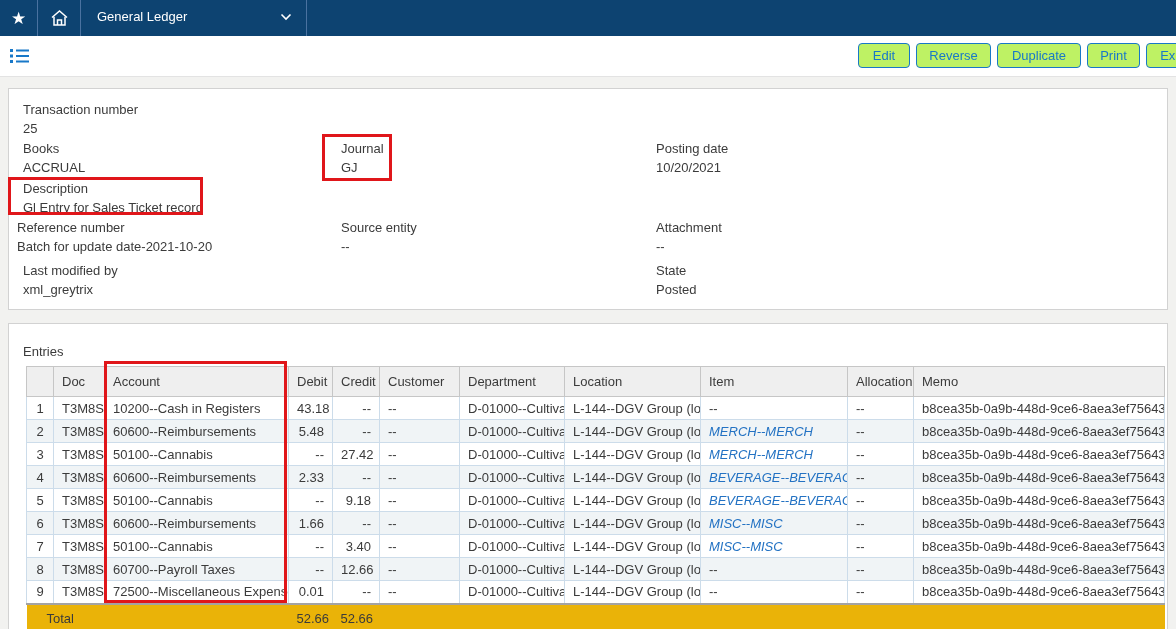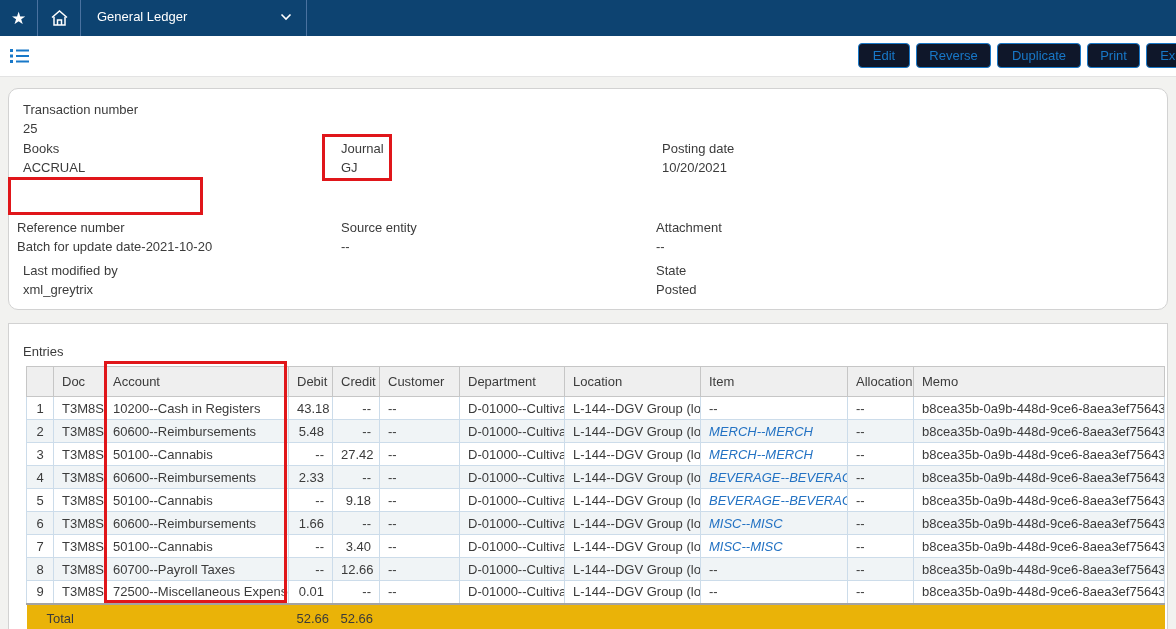--- a/index.html
+++ b/index.html
@@ -14,34 +14,34 @@
   .home-cell { width:42px; }
   .module-cell { width:225px; display:flex; align-items:center; justify-content:space-between; padding:0 14px 3px 16px; cursor:pointer; }
   .module-label { color:#ffffff; font-size:13px; }
   .star-glyph { color:#ffffff; font-size:17px; line-height:1; }
 
   
   .pageheader { position:absolute; left:0; top:36px; width:1176px; height:41px; background:#ffffff; border-bottom:1px solid #e3e3e3; }
   .list-icon { position:absolute; left:10px; top:12px; }
   .page-title { position:absolute; left:38px; top:9px; font-size:19px; font-weight:bold; color:#3b3b3b; letter-spacing:0.2px; }
   .toolbar { position:absolute; left:858px; top:7px; display:flex; gap:6px; }
-  .btn { height:25px; background:#0f172a; border:1px solid; border-radius:4px; font-family:"Liberation Sans", sans-serif; font-size:13px; text-align:center; cursor:pointer; padding:0; }
+  .btn { height:25px; background:#bef264; border:1px solid; border-radius:4px; font-family:"Liberation Sans", sans-serif; font-size:13px; text-align:center; cursor:pointer; padding:0; }
   .btn.w-edit{min-width:52px} .btn.w-reverse{min-width:75px} .btn.w-duplicate{min-width:84px} .btn.w-print{min-width:53px} .btn.w-export{min-width:66px}
 
   
   .panel { position:absolute; background:#ffffff; border:1px solid #d2d2d2; }
-  .details-panel { left:8px; top:88px; width:1160px; height:222px;border-radius:10px; }
+  .details-panel { left:8px; top:88px; width:1160px; height:222px; }
   .field { position:absolute; font-size:13px; line-height:15px; }
   .field .flabel { color:#3b3b3b; margin-bottom:4px; }
   .field .fvalue { color:#3b3b3b; }
   
   .pos-f1 { left:14px;  top:13px; }
   .pos-f2 { left:14px;  top:52px; }
   .pos-f3 { left:332px; top:52px; }
-  .pos-f4 { left:647px; top:52px;margin-left:6px; }
+  .pos-f4 { left:647px; top:52px; }
   .pos-f5 { left:14px;  top:92px; }
   .pos-f6 { left:8px;  top:131px; }
   .pos-f7 { left:332px; top:131px; }
   .pos-f8 { left:647px; top:131px; }
   .pos-f9 { left:14px;  top:174px; }
   .pos-f10{ left:332px; top:174px; }
   .pos-f11{ left:647px; top:174px; }
 
   
   .entries-panel { left:8px; top:323px; width:1160px; height:330px; }
@@ -116,20 +116,24 @@
     <div class="flabel">Books</div>
     <div class="fvalue">ACCRUAL</div>
   </div>
   <div class="field pos-f3">
     <div class="flabel">Journal</div>
     <div class="fvalue">GJ</div>
   </div>
   <div class="field pos-f4">
     <div class="flabel">Posting date</div>
     <div class="fvalue">10/20/2021</div>
+  </div>
+  <div class="field pos-f5">
+    <div class="flabel">Description</div>
+    <div class="fvalue">Gl Entry for Sales Ticket record</div>
   </div>
   <div class="field pos-f6">
     <div class="flabel">Reference number</div>
     <div class="fvalue">Batch for update date-2021-10-20</div>
   </div>
   <div class="field pos-f7">
     <div class="flabel">Source entity</div>
     <div class="fvalue">--</div>
   </div>
   <div class="field pos-f8">

